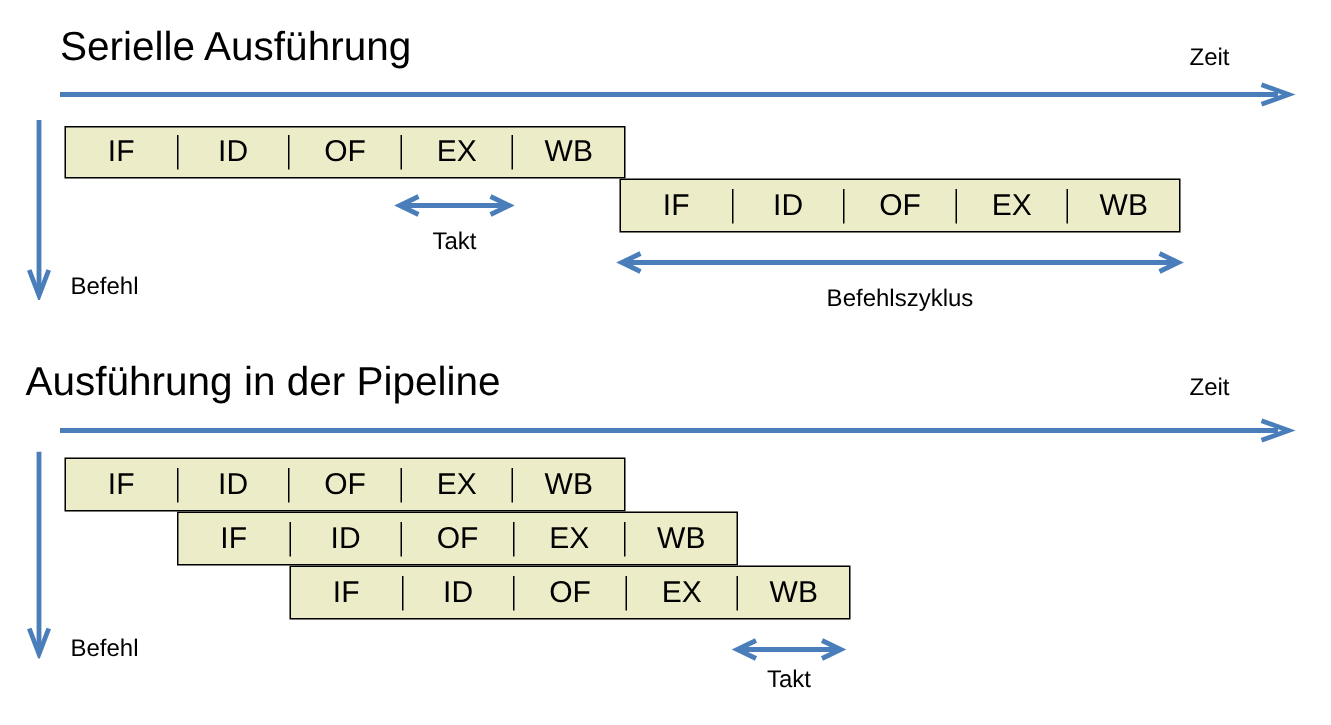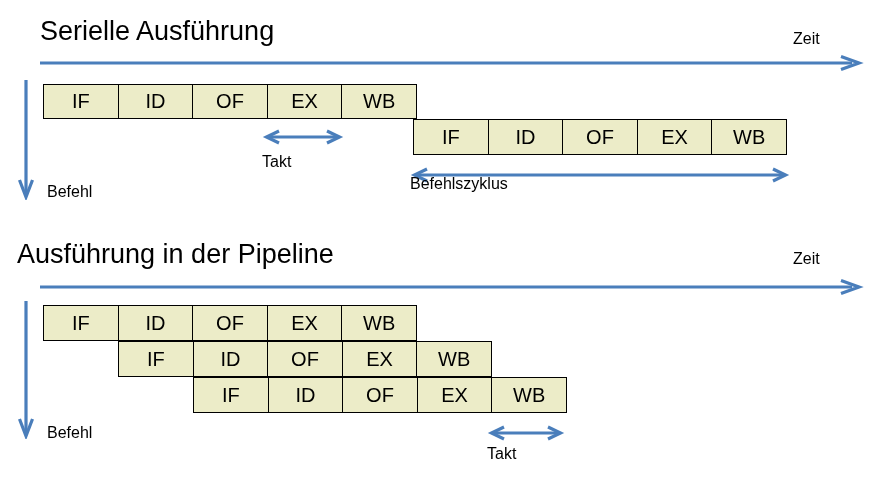--- a/index.html
+++ b/index.html
@@ -24,27 +24,28 @@
     line-height:31px;
     color:var(--text);
     white-space:nowrap;
   }
   .small-label{
     font-size:16px;
     line-height:23px;
     color:var(--text);
     white-space:nowrap;
   }
-  .centered{}
+  .centered{text-align:center;}
   .arrow-svg{color:var(--arrow-blue);display:block;}
   .stage-row{
     display:flex;
     background:var(--box-fill);
     border:1.5px solid var(--box-border);
     box-sizing:border-box;
+    align-items:center;
   }
   .stage-box{
     flex:1 1 0;
     display:flex;
     align-items:center;
     justify-content:center;
     font-size:20px;
     border-right:1.5px solid var(--box-border);
     box-sizing:border-box;
   }
@@ -92,21 +93,21 @@
       <path d="M17 3 L4.5 9 L17 15" fill="none" stroke="currentColor" stroke-width="3.2"></path>
       <path d="M65 3 L77.5 9 L65 15" fill="none" stroke="currentColor" stroke-width="3.2"></path>
     </svg>
     <div class="abs small-label centered" style="left:262px;top:150px;width:82px;">Takt</div>
 
     <svg class="abs arrow-svg" style="left:410px;top:166px;" width="380" height="18" viewBox="0 0 380 18">
       <line x1="5" y1="9" x2="375" y2="9" stroke="currentColor" stroke-width="3.2"></line>
       <path d="M17 3 L4.5 9 L17 15" fill="none" stroke="currentColor" stroke-width="3.2"></path>
       <path d="M363 3 L375.5 9 L363 15" fill="none" stroke="currentColor" stroke-width="3.2"></path>
     </svg>
-    <div class="abs small-label centered" style="left:410px;top:172px;width:380px;">Befehlszyklus</div>
+    <div class="abs small-label centered" style="left:410px;top:188px;width:380px;">Befehlszyklus</div>
 
     <div class="abs small-label" style="left:47px;top:180px;">Befehl</div>
   </div>
 
   <div>
 
     <div class="abs section-title" style="left:17px;top:239px;">Ausführung in der Pipeline</div>
 
     <div class="abs small-label" style="left:793px;top:247px;">Zeit</div>
 

